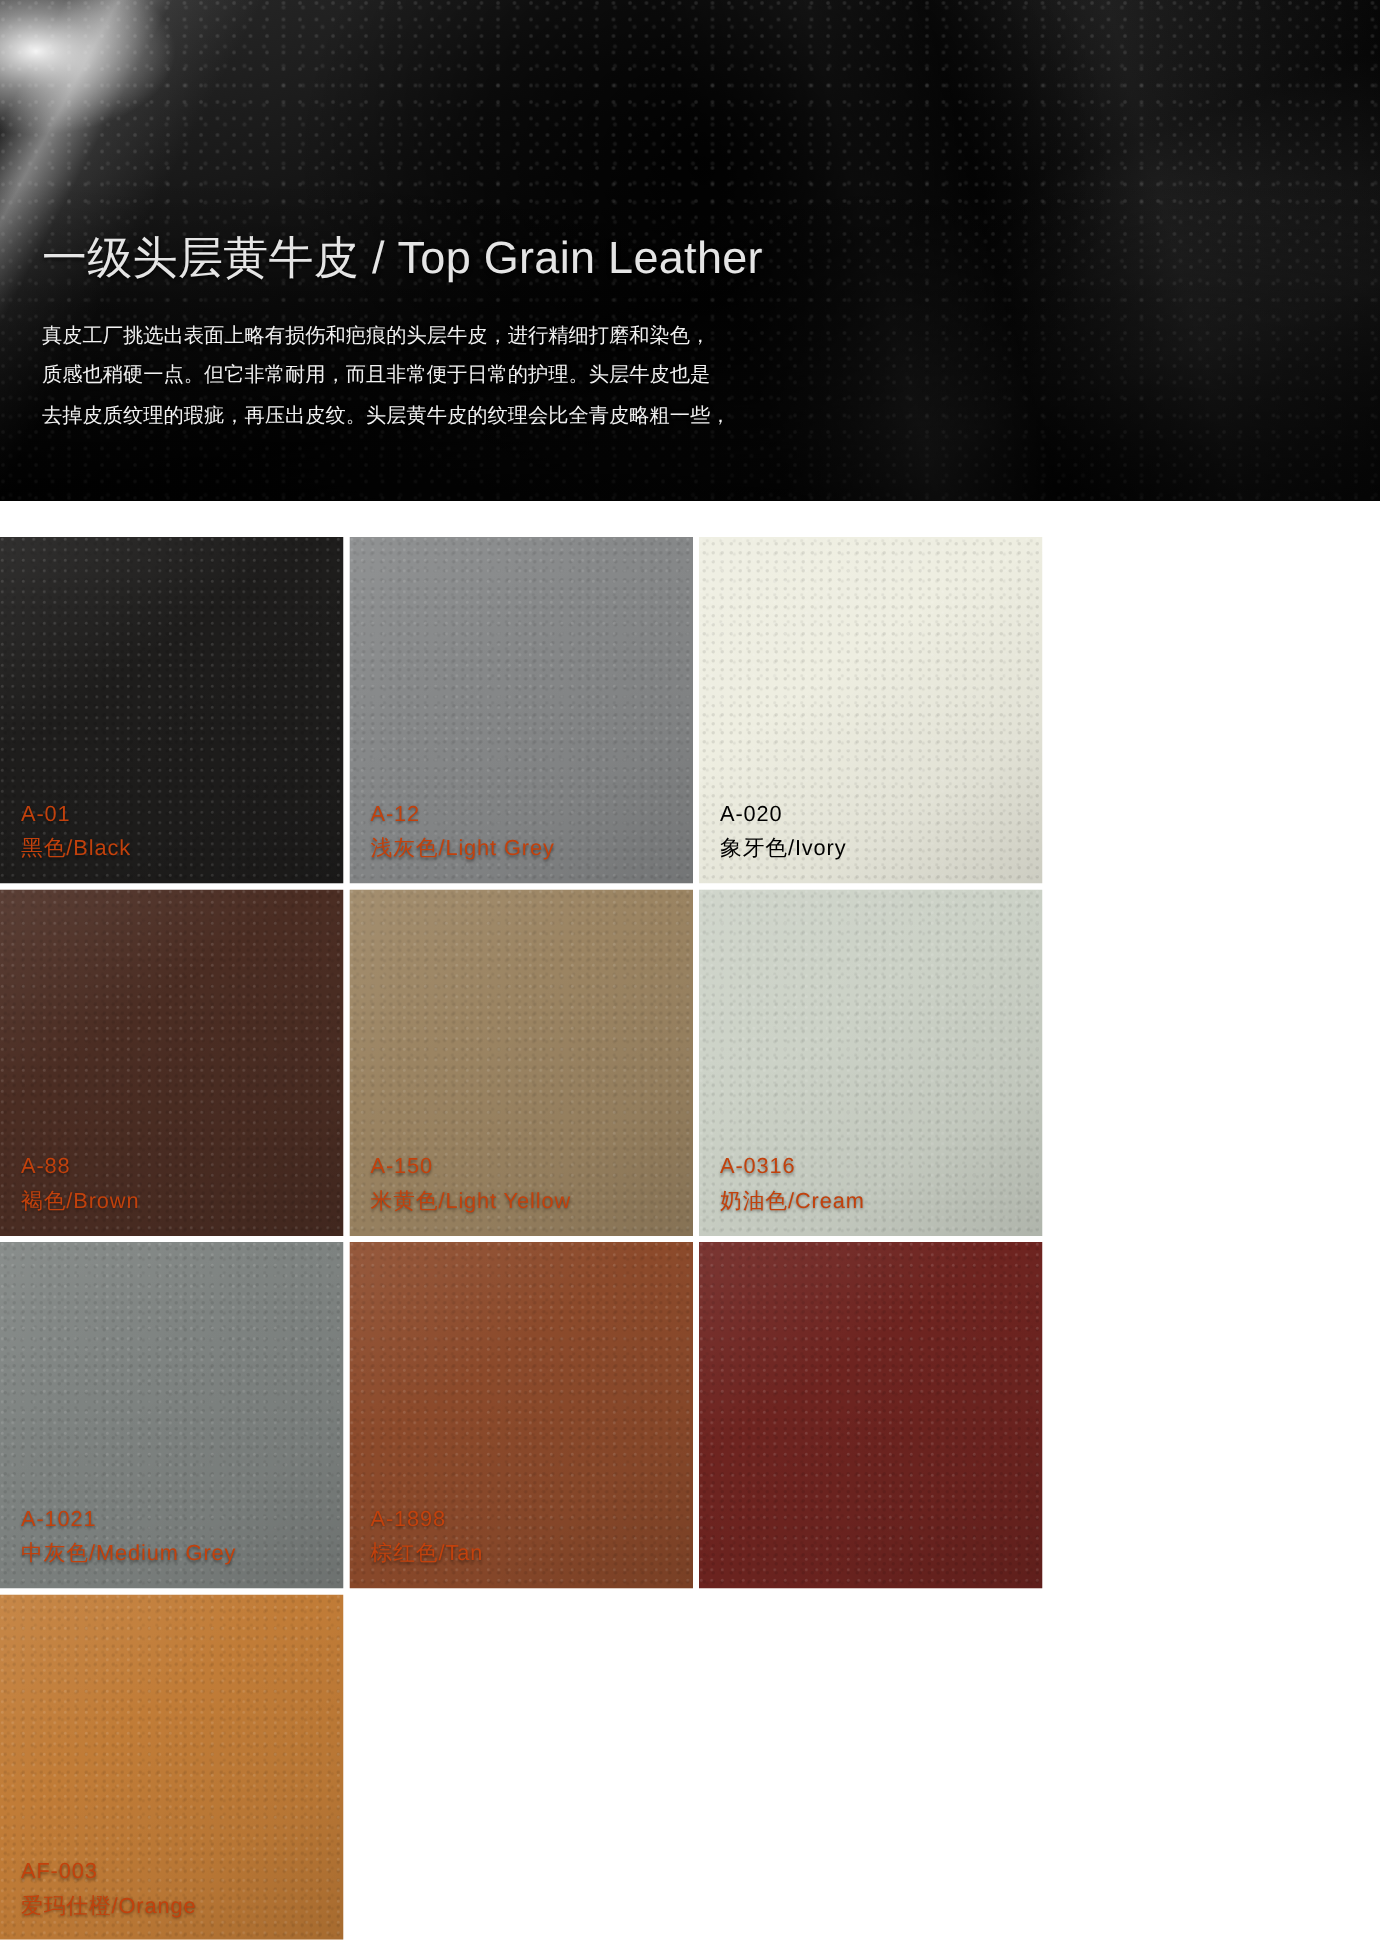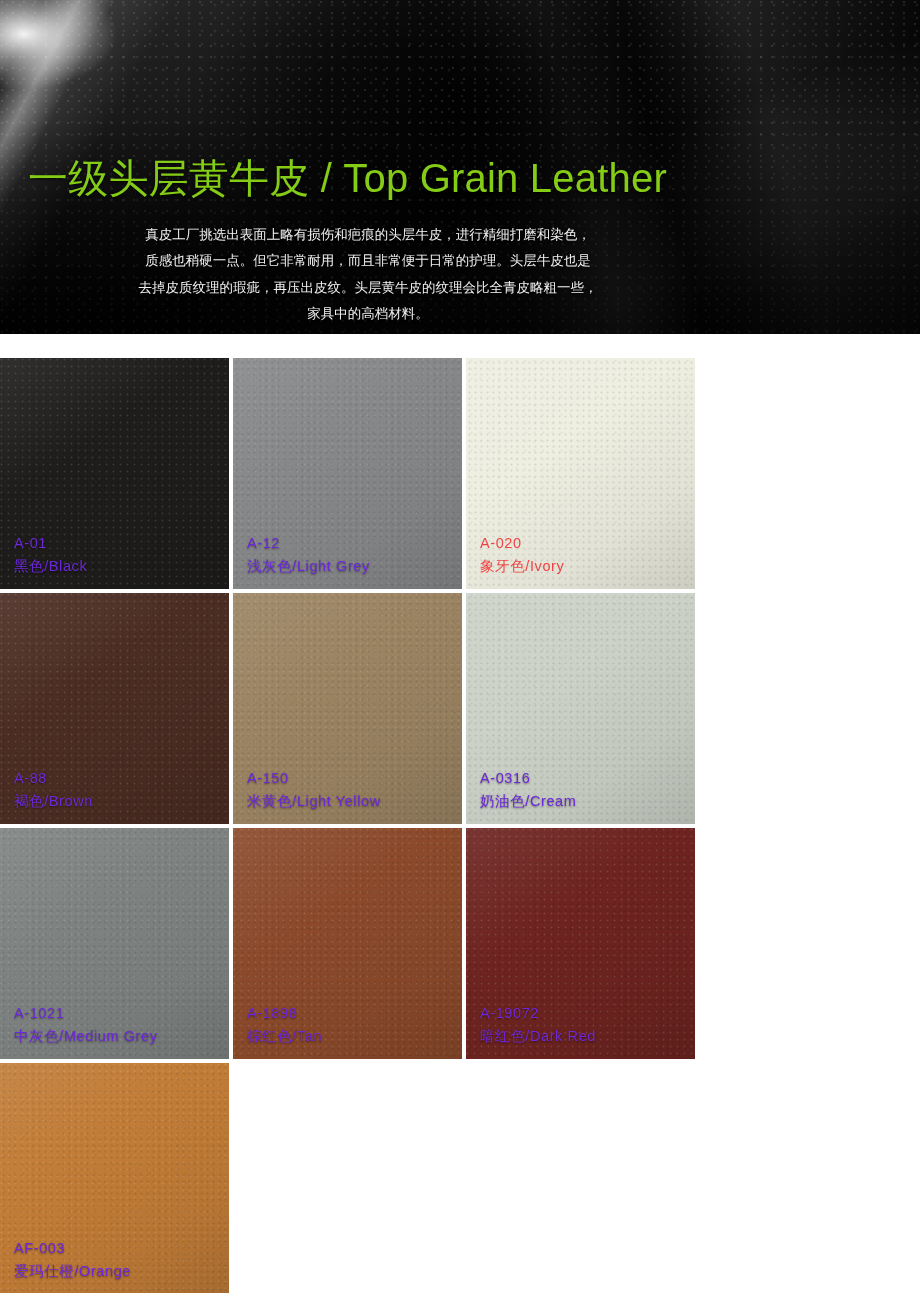--- a/index.html
+++ b/index.html
@@ -59,36 +59,35 @@
     pointer-events: none;
   }
 
   .hero-text {
     position: absolute;
     left: 28px;
     top: 156px;
     right: 40px;
   }
   .hero-title {
-    color: #84cc16;
-    font-size: 40px;
+    color: #e5e5e5;
+    font-size: 30px;
     font-weight: 400;
     letter-spacing: .2px;
     line-height: 1.1;
     white-space: nowrap;
     text-shadow: 0 1px 3px rgba(0,0,0,.8);
   }
   .hero-desc {
     margin-top: 22px;
     color: #f2f2f2;
     font-size: 13.5px;
     line-height: 1.95;
     max-width: 680px;
     text-shadow: 0 1px 3px rgba(0,0,0,.85);
-    text-align: center;
   }
   .hero-desc p { margin: 0; }
 
   
   .swatch-grid {
     position: relative;
     width: 918px;
     margin-top: 24px;
     display: flex;
     flex-wrap: wrap;
@@ -129,39 +128,38 @@
     line-height: 1.55;
     pointer-events: none;
   }
   .swatch-code, .swatch-name {
     display: block;
     font-size: 14.5px;
     letter-spacing: .6px;
     white-space: nowrap;
   }
   .light-text .swatch-code,
-  .light-text .swatch-name { color: #6d28d9; text-shadow: 0 1px 2px rgba(0,0,0,.45); }
+  .light-text .swatch-name { color: #c2410c; text-shadow: 0 1px 2px rgba(0,0,0,.45); }
   .dark-text .swatch-code,
-  .dark-text .swatch-name { color: #ef4444; }
+  .dark-text .swatch-name { color: #000000; }
 </style>
 </head>
 <body>
 
 <div class="hero">
   <div class="hero-photo"></div>
   <div class="hero-grain"></div>
   <div class="hero-shade"></div>
 
   <div class="hero-text">
     <div class="hero-title">一级头层黄牛皮 / Top Grain Leather</div>
     <div class="hero-desc">
       <p>真皮工厂挑选出表面上略有损伤和疤痕的头层牛皮，进行精细打磨和染色，</p>
       <p>质感也稍硬一点。但它非常耐用，而且非常便于日常的护理。头层牛皮也是</p>
       <p>去掉皮质纹理的瑕疵，再压出皮纹。头层黄牛皮的纹理会比全青皮略粗一些，</p>
-      <p>家具中的高档材料。</p>
     </div>
   </div>
 </div>
 
 <div class="swatch-grid" id="swatch-grid">
     <div class="swatch light-text">
       <div class="swatch-surface" style="background: rgb(30, 29, 28);"></div>
       <div class="swatch-grain"></div>
       <div class="swatch-sheen"></div>
       <div class="swatch-caption">
@@ -229,24 +227,20 @@
       <div class="swatch-sheen"></div>
       <div class="swatch-caption">
         <span class="swatch-code">A-1898</span>
         <span class="swatch-name">棕红色/Tan</span>
       </div>
     </div>
     <div class="swatch light-text">
       <div class="swatch-surface" style="background: rgb(110, 36, 32);"></div>
       <div class="swatch-grain"></div>
       <div class="swatch-sheen"></div>
-      <div class="swatch-caption">
-        <span class="swatch-code">A-19072</span>
-        <span class="swatch-name">暗红色/Dark Red</span>
-      </div>
     </div>
     <div class="swatch light-text">
       <div class="swatch-surface" style="background: rgb(193, 124, 55);"></div>
       <div class="swatch-grain"></div>
       <div class="swatch-sheen"></div>
       <div class="swatch-caption">
         <span class="swatch-code">AF-003</span>
         <span class="swatch-name">爱玛仕橙/Orange</span>
       </div>
     </div>

